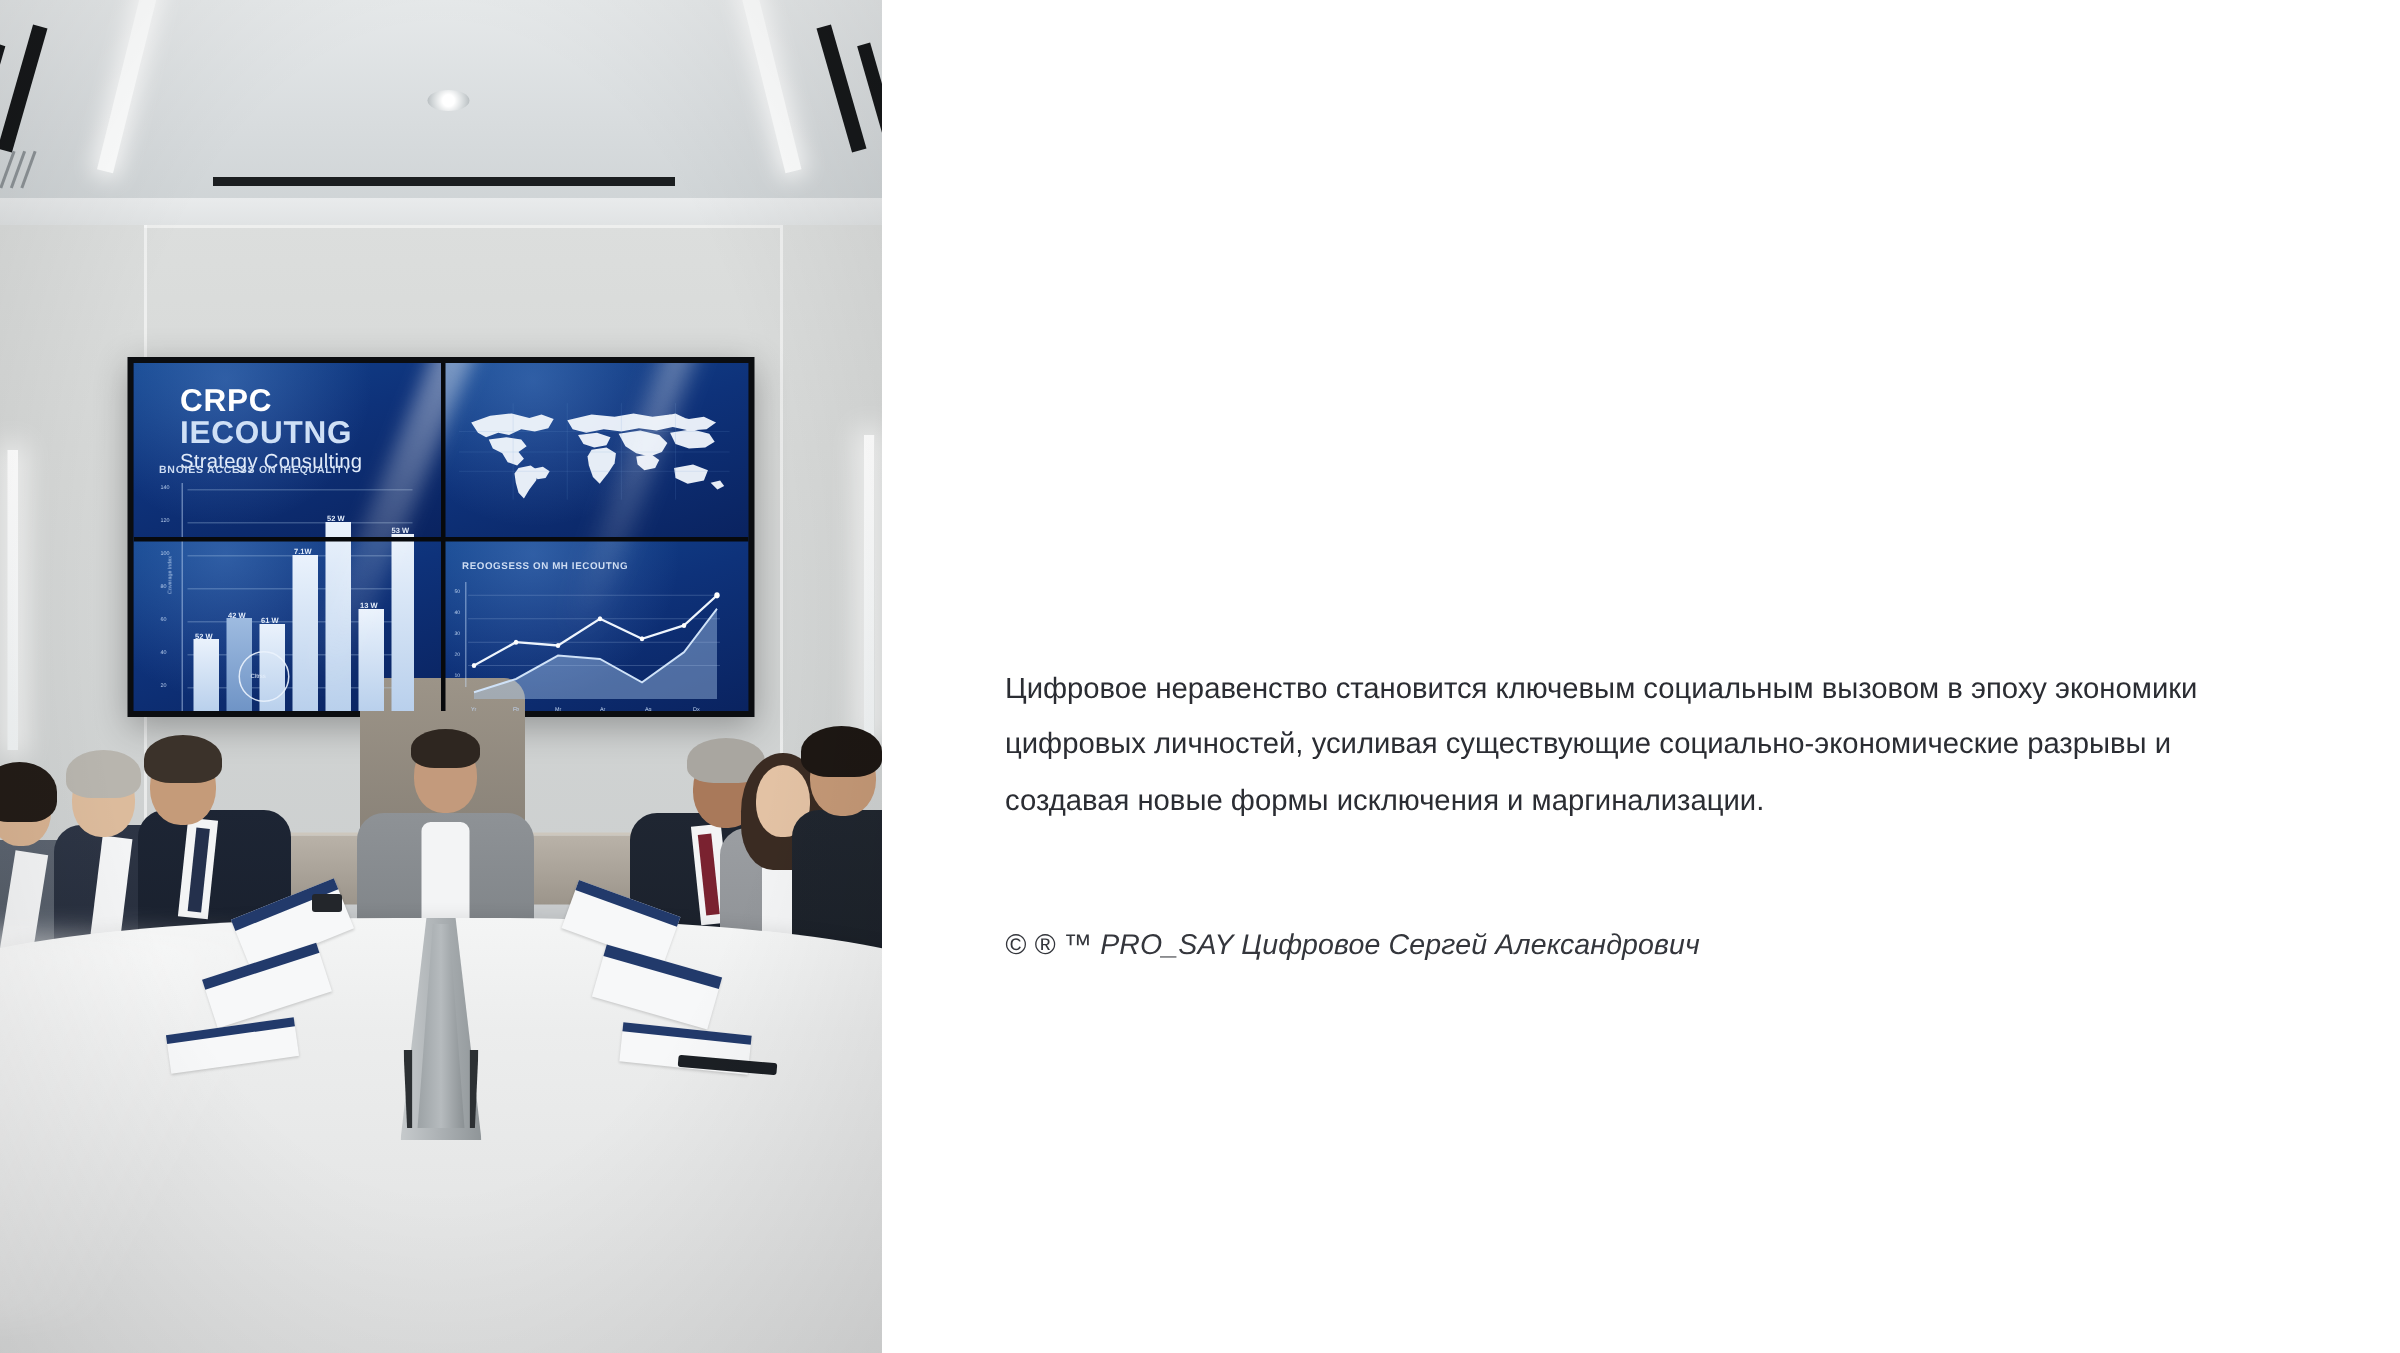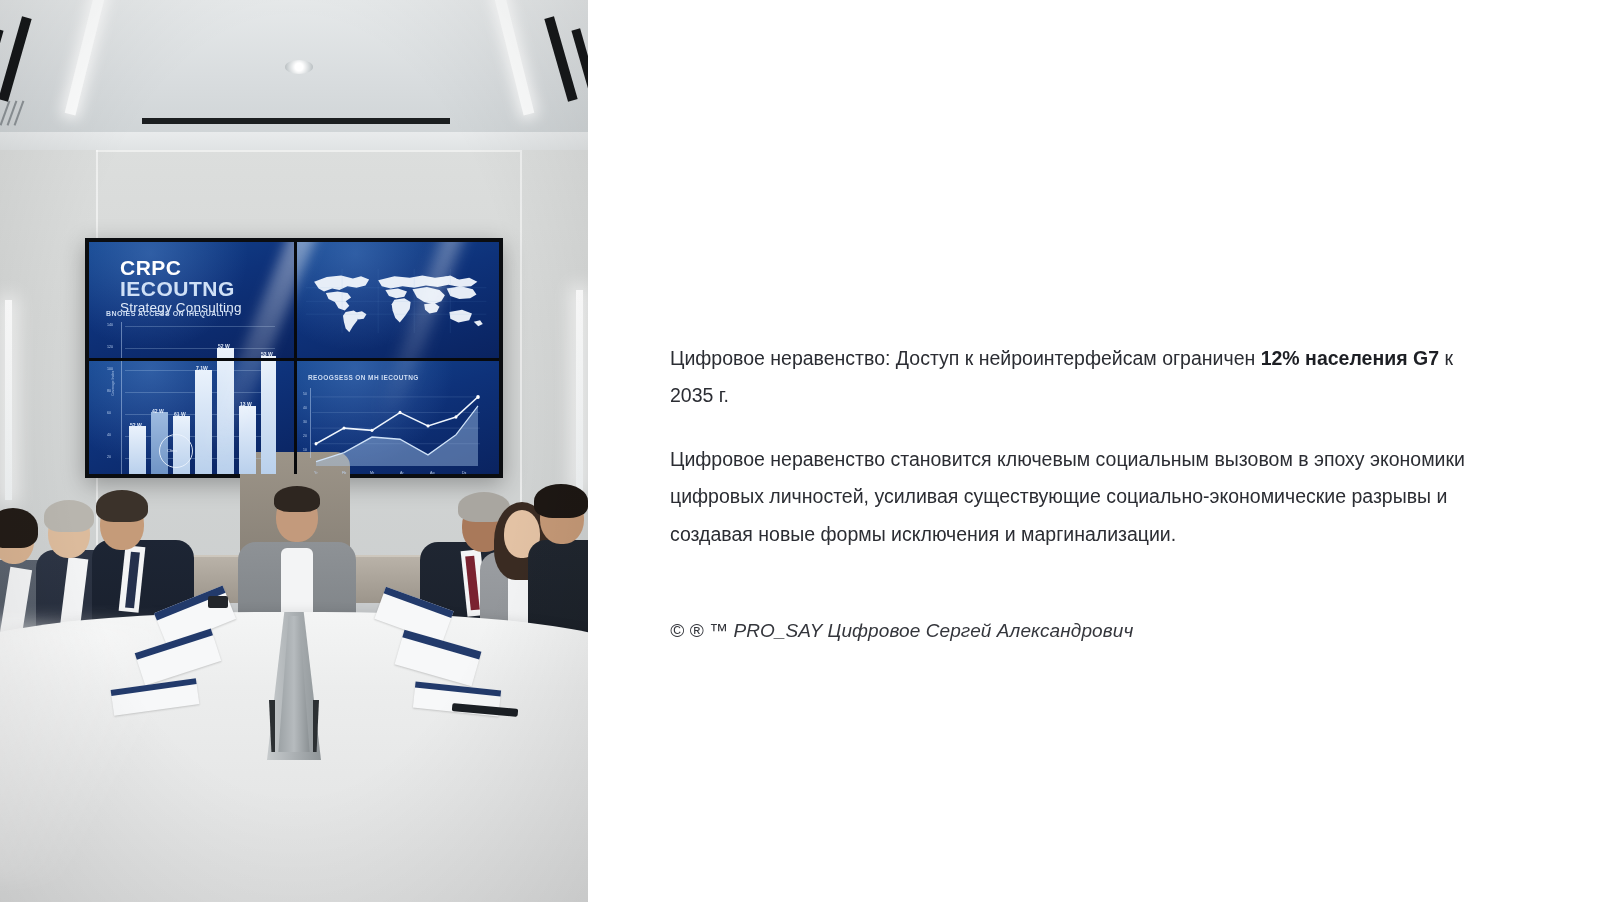--- a/index.html
+++ b/index.html
@@ -488,22 +488,19 @@
       </div>
     <div style="position:absolute; left:452px; top:706px; width:66px; height:8px; background:#1b1f24; border-radius:2px; transform:rotate(5deg);"></div>
     <div style="position:absolute; left:208px; top:596px; width:20px; height:12px; background:#23262b; border-radius:2px;"></div>
 
     <div class="photo-vig"></div>
   </div>
 
   <div class="content">
 
 
-    <p class="lead">
-      <span>Цифровое неравенство: Доступ к нейроинтерфейсам ограничен </span><b>12% населения G7</b><span> к 2035 г.</span>
-    </p>
 
     <p class="body">Цифровое неравенство становится ключевым социальным вызовом в эпоху экономики цифровых личностей, усиливая существующие социально-экономические разрывы и создавая новые формы исключения и маргинализации.</p>
 
     <p class="signature">© ® ™ PRO_SAY Цифровое Сергей Александрович</p>
   </div>
 
 </div>
 
 </body></html>

